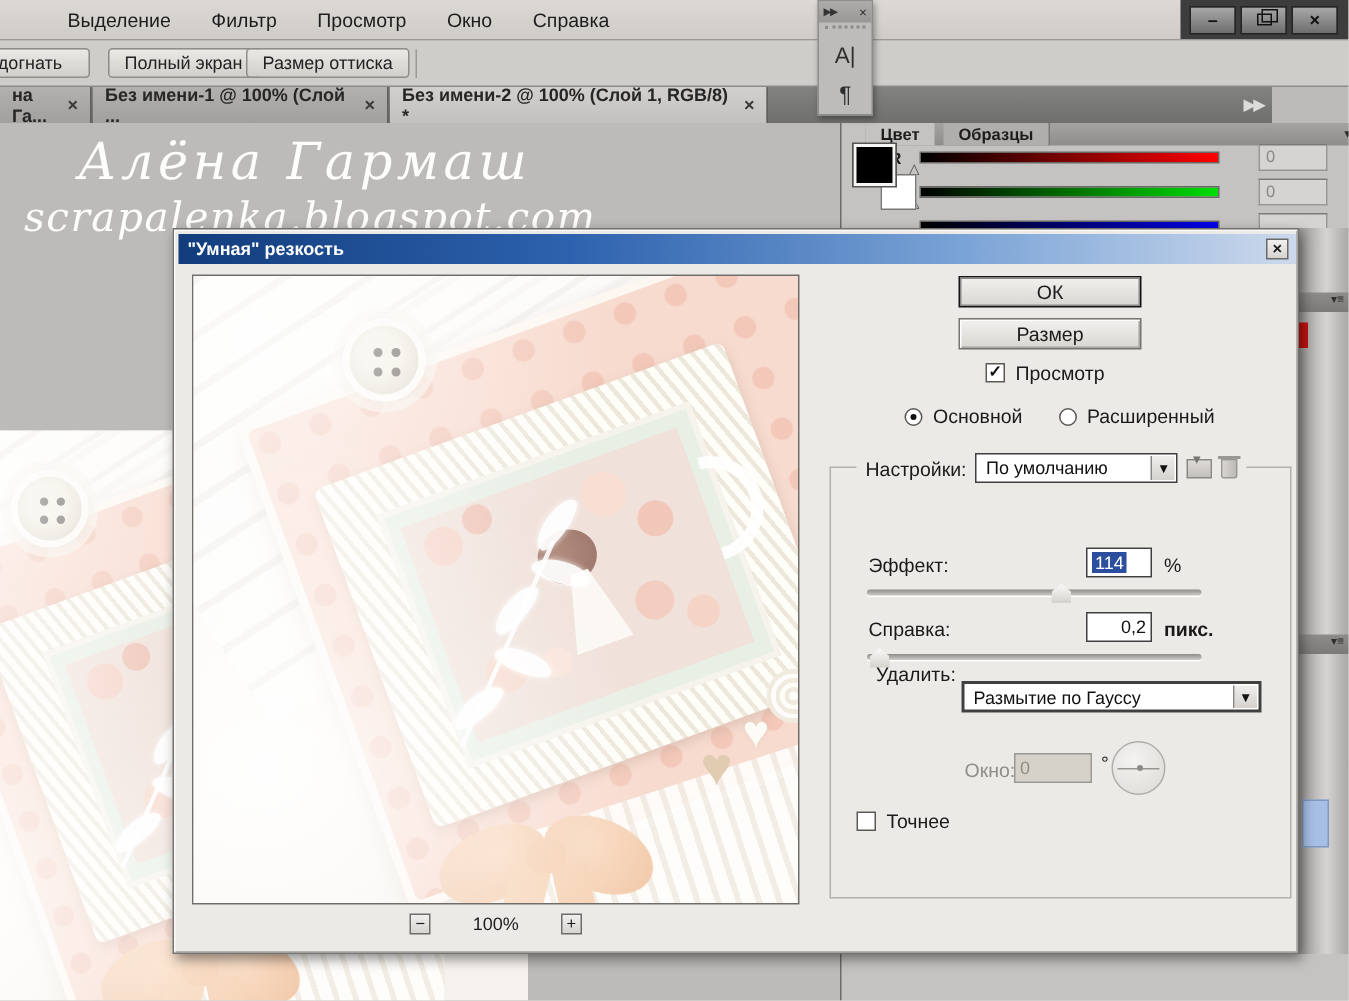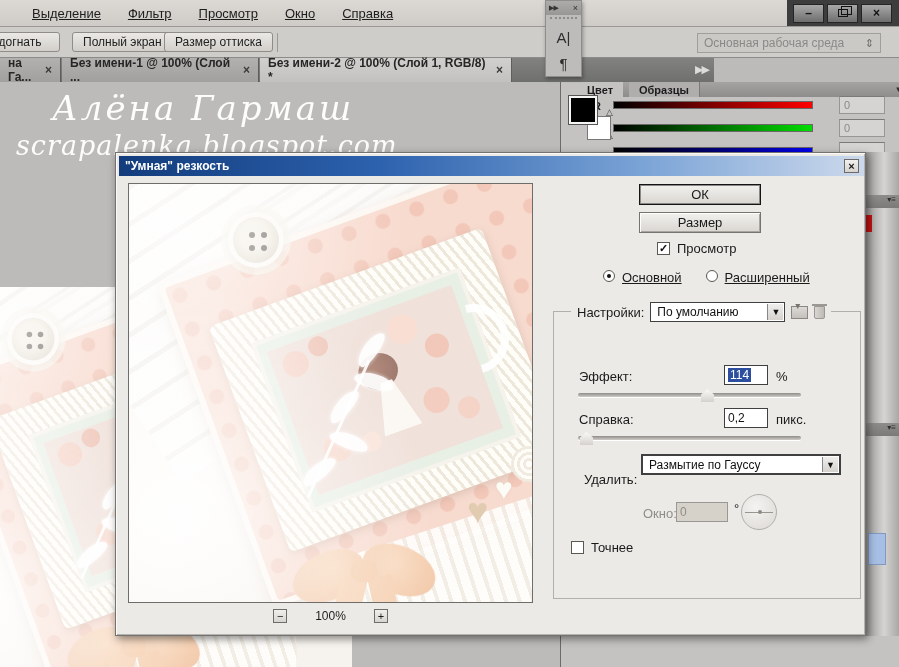--- a/index.html
+++ b/index.html
@@ -2,21 +2,21 @@
 <html><head>
 <meta charset="utf-8">
 <style>
   * { margin:0; padding:0; box-sizing:border-box; }
   html,body { width:899px; height:667px; }
   body { font-family:"Liberation Sans", sans-serif; position:relative; overflow:hidden; background:#bdbbb9; }
 
   
   .menubar { position:absolute; left:0; top:0; width:899px; height:27px;
     background:linear-gradient(#dcd9d5,#cfccc8); border-bottom:1px solid #9b9997;
-    display:flex; align-items:center; gap:27px; padding-left:32px; font-size:13px; color:#1d1d1d;text-decoration:underline; }
+    display:flex; align-items:center; gap:27px; padding-left:45px; font-size:13px; color:#1d1d1d; }
   .menu-item { cursor:default; }
   .winbtn-strip { position:absolute; right:0; top:0; width:112px; height:26px; background:#3d3d3d;
     display:flex; align-items:center; gap:3px; padding-left:6px; }
   .winbtn { width:31px; height:19px; background:linear-gradient(#a8a8a8,#6e6e6e);
     border:1px solid #242424; color:#111; font-size:12px; font-weight:bold;
     display:flex; align-items:center; justify-content:center; line-height:1; }
   .restore-glyph { width:10px; height:8px; border:1px solid #111; position:relative; background:transparent; }
   .restore-glyph:before { content:""; position:absolute; left:2px; top:-4px; width:9px; height:7px; border:1px solid #111; }
 
   .optionsbar { position:absolute; left:0; top:27px; width:899px; height:31px;
@@ -32,21 +32,21 @@
 
   
   .float-panel { position:absolute; left:545px; top:0; width:37px; height:77px; background:#bebcba;
     border:1px solid #8f8d8b; box-shadow:1px 2px 4px rgba(0,0,0,.35); }
   .float-head { height:14px; background:linear-gradient(#aeacaa,#999795); display:flex; align-items:center;
     justify-content:space-between; padding:0 3px; font-size:9px; color:#333; }
   .float-grip { height:6px; margin:2px 4px; border-top:2px dotted #8d8b89; }
   .float-ico { font-size:15px; color:#2e2e2e; text-align:center; line-height:26px; }
 
   
-  .tabbar { position:absolute; left:0; top:58px; width:714px; height:24px;
+  .tabbar { position:absolute; left:0; top:58px; width:848px; height:24px;
     background:linear-gradient(#828280,#6f6f6d); }
   .doc-tab { position:absolute; top:0; height:24px; display:flex; align-items:center; gap:8px;
     padding:0 8px; font-size:12px; font-weight:bold; color:#262626;
     background:linear-gradient(#b3b1af,#a2a09e); border-right:1px solid #5e5e5c; }
   .doc-tab.active { background:linear-gradient(#d2d0ce,#c3c1bf); }
   .doc-tab .x { font-weight:bold; color:#3a3a3a; font-size:12px; }
   .tab-overflow { position:absolute; right:6px; top:5px; color:#dcdcda; font-size:11px; letter-spacing:-2px; }
 
   
   .panel-area { position:absolute; left:560px; top:82px; width:339px; height:585px; background:#c5c3c1; border-left:1px solid #6e6c6a; }
@@ -153,21 +153,21 @@
 
   .btn { position:absolute; left:523px; width:122px; height:21px; font-size:13px; color:#1a1a1a;
     background:linear-gradient(#f2f1ee,#d9d6d1); display:flex; align-items:center; justify-content:center; }
   .btn-ok { top:31px; border:1px solid #151515; box-shadow:0 0 0 1px #8a8886 inset; }
   .btn-cancel { top:59px; border:1px solid #76746f; box-shadow:inset 1px 1px 0 #fff, inset -1px -1px 0 #a9a6a1; }
 
   .chk-row { position:absolute; display:flex; align-items:center; gap:7px; font-size:13px; color:#1a1a1a; }
   .chk-box { width:13px; height:13px; background:#fff; border:1px solid #5a5854; font-size:11px; font-weight:bold;
     line-height:11px; text-align:center; color:#111; }
   .radio-row { position:absolute; top:117px; left:487px; display:flex; gap:24px; font-size:13px; color:#1a1a1a; }
-  .radio { display:flex; align-items:flex-start; gap:7px;text-decoration:underline; }
+  .radio { display:flex; align-items:center; gap:7px; }
   .radio-circle { width:12px; height:12px; border-radius:50%; background:#fff; border:1px solid #5a5854; position:relative; }
   .radio-circle.sel:after { content:""; position:absolute; left:3px; top:3px; width:4px; height:4px; border-radius:50%; background:#111; }
 
   .groupbox { position:absolute; left:437px; top:158px; width:308px; height:288px; border:1px solid #b2b0ac; }
   .legend-row { position:absolute; left:455px; top:148px; height:22px; display:flex; align-items:center; gap:6px;
     background:#eceae7; padding:0 6px; font-size:13px; color:#1a1a1a; z-index:3; }
   .dropdown { height:20px; background:#fff; border:1px solid #404040; display:flex; align-items:center;
     font-size:12px; color:#111; position:relative; padding:0 20px 0 6px; }
   .dd-arrow { position:absolute; right:1px; top:1px; bottom:1px; width:16px; background:linear-gradient(#efeeec,#d5d2ce);
     border-left:1px solid #8a8886; font-size:9px; color:#111; display:flex; align-items:center; justify-content:center; }
@@ -209,24 +209,20 @@
       <span class="restore-glyph"></span>
     </div>
   <div class="winbtn">×</div>
 </div>
 
 <div class="optionsbar">
   <div class="opt-btn" style="left:-20px; width:80px;">догнать</div>
   <div class="opt-btn" style="left:72px;">Полный экран</div>
   <div class="opt-btn" style="left:164px;">Размер оттиска</div>
   <div class="opt-sep"></div>
-  <div class="workspace">
-    <span>Основная рабочая среда</span>
-    <span class="sp">⇕</span>
-  </div>
 </div>
 
 <div class="tabbar">
   <div class="doc-tab" style="left:0; width:61px;">
     <span>на Га...</span>
     <span class="x">×</span>
   </div>
   <div class="doc-tab" style="left:62px; width:197px;">
     <span>Без имени-1 @ 100% (Слой ...</span>
     <span class="x">×</span>
@@ -422,30 +418,30 @@
   <div class="fld" style="left:608px; top:212px; width:44px;">
     <span class="hl">114</span>
   </div>
   <span class="fld-label" style="left:660px; top:216px;">%</span>
   <div class="slider" style="left:462px; top:236px;">
     <div class="track"></div>
     <div class="thumb" style="left:123px;"></div>
   </div>
 
   <span class="fld-label" style="left:463px; top:259px;">Справка:</span>
-  <div class="fld" style="left:608px; top:255px; width:44px;">
+  <div class="fld" style="left:608px; top:255px; width:44px;justify-content:flex-end;">
     <span>0,2</span>
   </div>
-  <span class="fld-label" style="left:660px; top:259px;">пикс.</span>
+  <span class="fld-label" style="left:660px; top:259px;font-weight:bold;">пикс.</span>
   <div class="slider" style="left:462px; top:279px;">
     <div class="track"></div>
     <div class="thumb" style="left:2px;"></div>
   </div>
 
-  <span class="fld-label" style="left:468px; top:319px;">Удалить:</span>
+  <span class="fld-label" style="left:468px; top:289px;">Удалить:</span>
   <div class="dropdown" style="position:absolute; left:525px; top:301px; width:200px; height:21px; border-width:2px;">
     <span>Размытие по Гауссу</span>
     <span class="dd-arrow">▼</span>
   </div>
 
   <span class="fld-label disabled-label" style="left:527px; top:353px;">Окно:</span>
   <div class="fld disabled" style="left:560px; top:349px; width:52px;">
     <span>0</span>
   </div>
   <span class="fld-label" style="left:618px; top:348px;">°</span>

